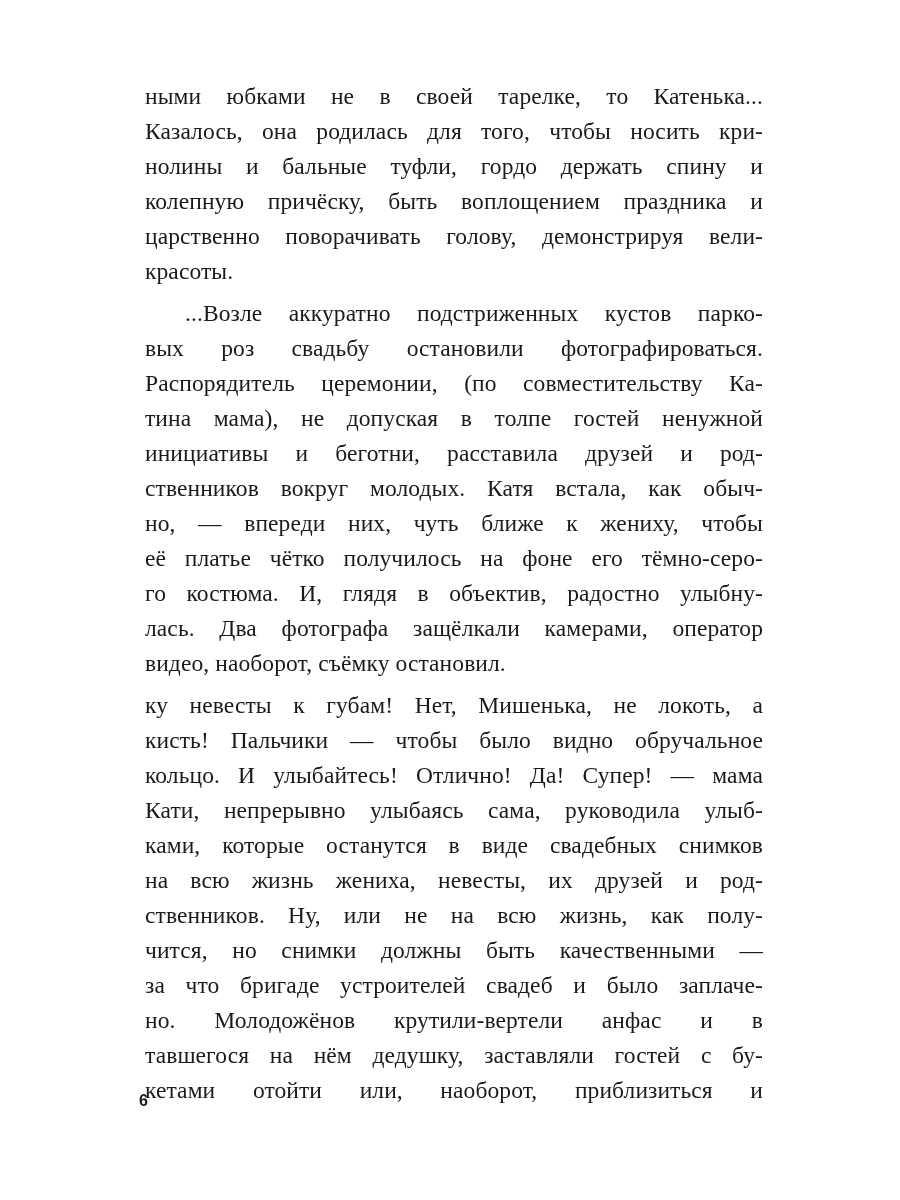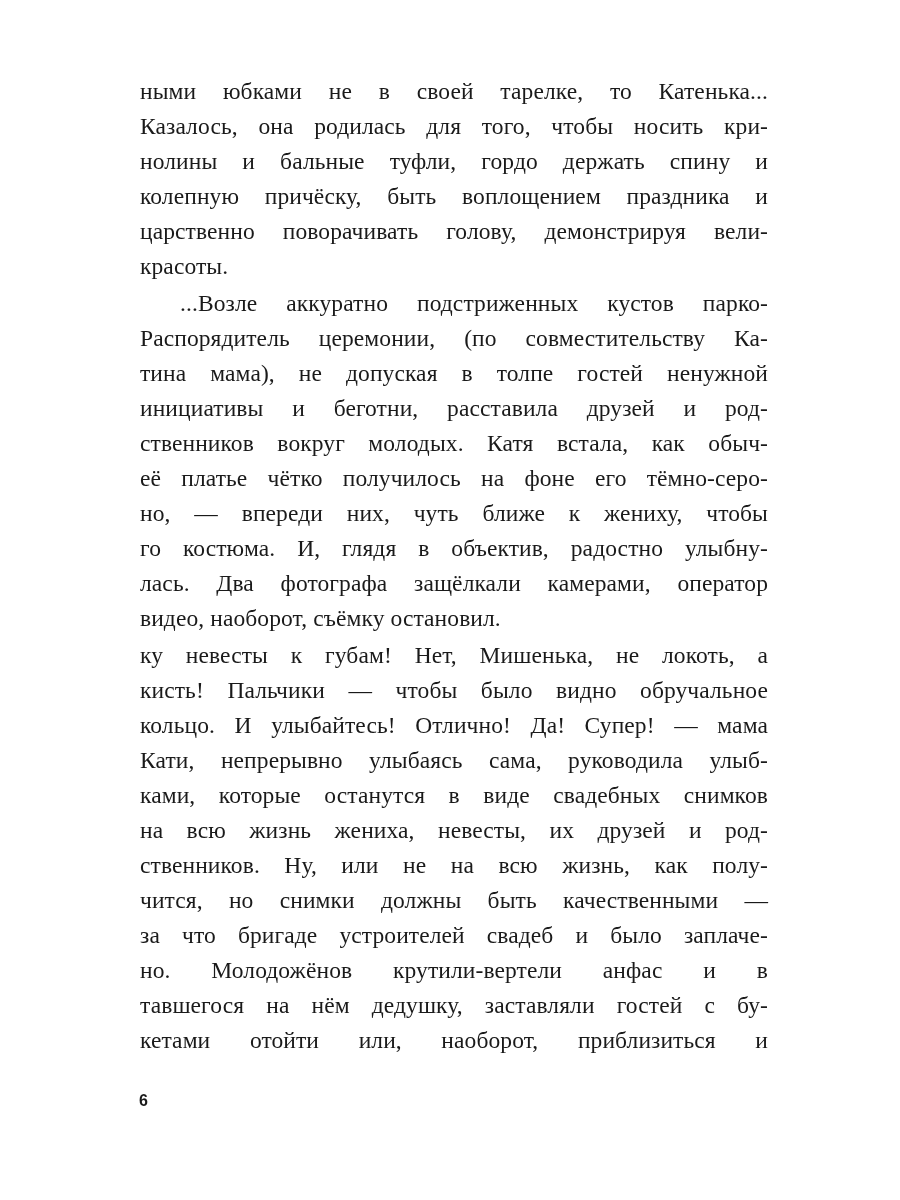--- a/index.html
+++ b/index.html
@@ -16,21 +16,21 @@
     overflow: hidden;
     font-family: "Liberation Serif", "DejaVu Serif", serif;
   }
   .text-block {
     position: absolute;
     left: 138px;
     top: 72px;
     width: 632px;
   }
   .para {
-    margin: 2px;
+    margin: 7px;
   }
   
   .line {
     display: block;
     width: 100%;
     height: 35px;
     line-height: 35px;
     font-size: 23.5px;
     color: #1a1a1a;
     text-align: justify;
@@ -68,26 +68,27 @@
       <p class="para">
         <span class="line">ными юбками не в своей тарелке, то Катенька...</span>
         <span class="line">Казалось, она родилась для того, чтобы носить кри-</span>
         <span class="line">нолины и бальные туфли, гордо держать спину и</span>
         <span class="line">колепную причёску, быть воплощением праздника и</span>
         <span class="line">царственно поворачивать голову, демонстрируя вели-</span>
         <span class="line flush">красоты.</span>
       </p>
       <p class="para">
         <span class="line indent">...Возле аккуратно подстриженных кустов парко-</span>
+        <span class="line">вых роз свадьбу остановили фотографироваться.</span>
         <span class="line">Распорядитель церемонии, (по совместительству Ка-</span>
         <span class="line">тина мама), не допуская в толпе гостей ненужной</span>
         <span class="line">инициативы и беготни, расставила друзей и род-</span>
         <span class="line">ственников вокруг молодых. Катя встала, как обыч-</span>
+        <span class="line">но, — впереди них, чуть ближе к жениху, чтобы</span>
         <span class="line">её платье чётко получилось на фоне его тёмно-серо-</span>
-        <span class="line">но, — впереди них, чуть ближе к жениху, чтобы</span>
         <span class="line">го костюма. И, глядя в объектив, радостно улыбну-</span>
         <span class="line">лась. Два фотографа защёлкали камерами, оператор</span>
         <span class="line flush">видео, наоборот, съёмку остановил.</span>
       </p>
       <p class="para">
         <span class="line">ку невесты к губам! Нет, Мишенька, не локоть, а</span>
         <span class="line">кисть! Пальчики — чтобы было видно обручальное</span>
         <span class="line">кольцо. И улыбайтесь! Отлично! Да! Супер! — мама</span>
         <span class="line">Кати, непрерывно улыбаясь сама, руководила улыб-</span>
         <span class="line">ками, которые останутся в виде свадебных снимков</span>

